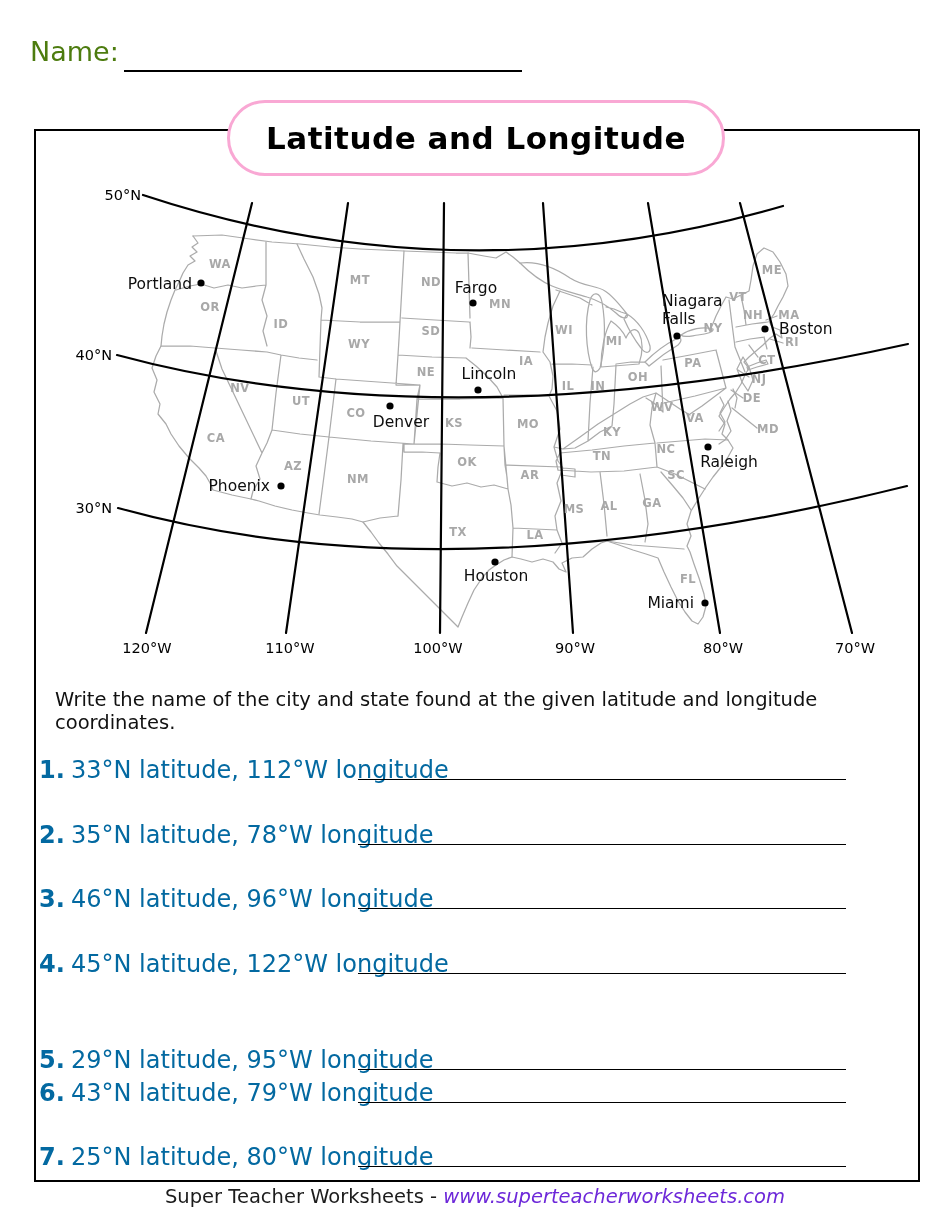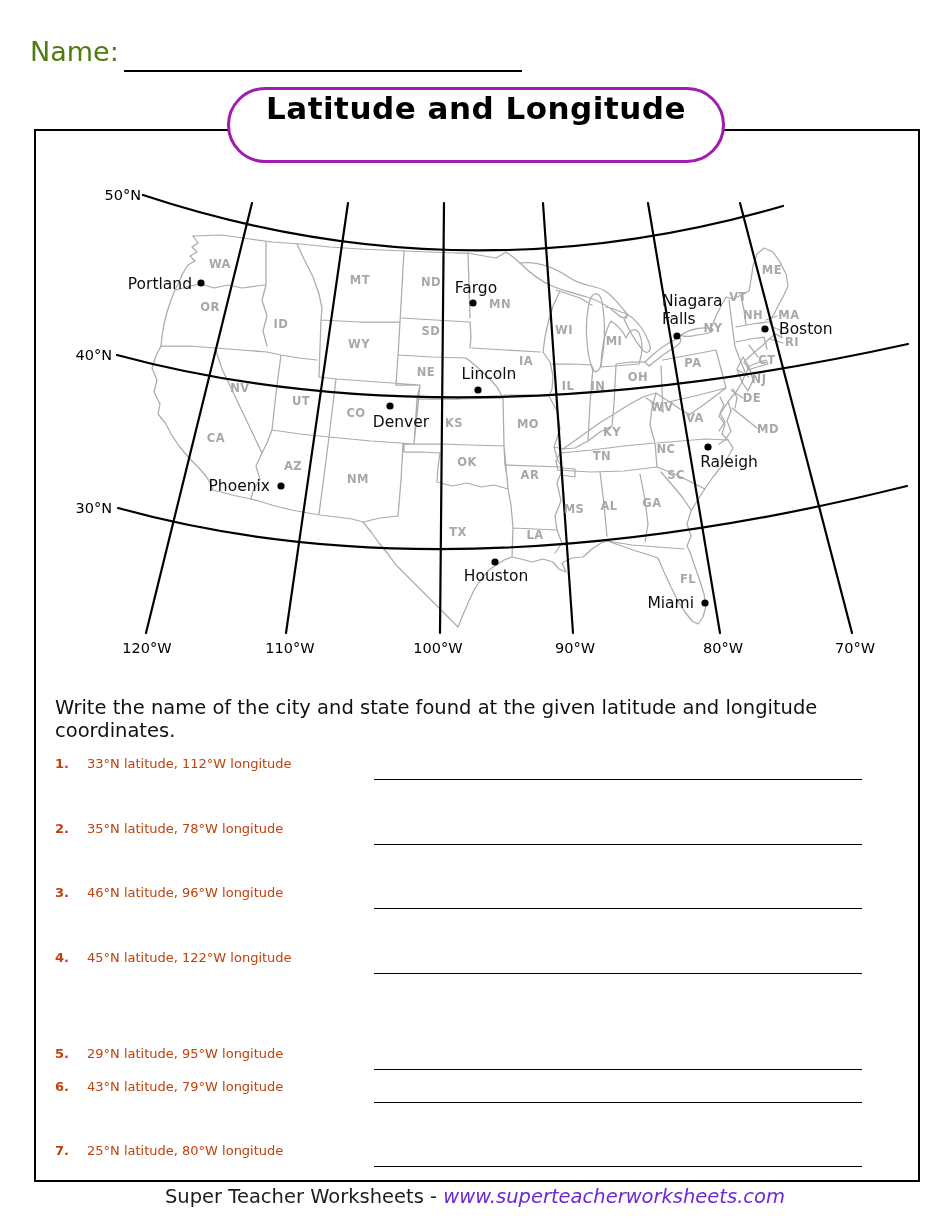--- a/index.html
+++ b/index.html
@@ -4,33 +4,33 @@
 <style>
   html,body { margin:0; padding:0; background:#ffffff; }
   body {
     width:950px; height:1230px; position:relative; overflow:hidden;
     font-family:"DejaVu Sans", "Liberation Sans", sans-serif; color:#000;
   }
   .name-row { position:absolute; top:36px; left:30px; font-size:27px; color:#4d7c0f; }
   .name-line { position:absolute; top:70px; left:124px; width:398px; height:0; border-bottom:2px solid #000; }
   .frame { position:absolute; left:34px; top:129px; width:882px; height:1049px; border:2px solid #000; background:#fff; }
   .pill {
-    position:absolute; left:227px; top:87px; width:492px; height:70px;
-    border:3px solid #a21caf; border-radius:40px; background:#fff;
-    display:flex; align-items:flex-start; justify-content:center; z-index:5;
+    position:absolute; left:227px; top:100px; width:492px; height:70px;
+    border:3px solid #f9a8d4; border-radius:40px; background:#fff;
+    display:flex; align-items:center; justify-content:center; z-index:5;
   }
   .pill-title { font-size:31px; font-weight:bold; letter-spacing:0.5px; white-space:nowrap; }
   #map-svg { position:absolute; left:30px; top:150px; z-index:3; }
   .outline { fill:none; stroke:#ababab; stroke-width:1.25; stroke-linejoin:round; stroke-linecap:round; }
   .grid { fill:none; stroke:#000; stroke-width:2.2; stroke-linecap:round; }
   .coord { font-size:14.5px; fill:#000; }
   .city  { font-size:15.5px; fill:#0d0d0d; }
   .state { font-size:11.5px; font-weight:bold; fill:#a8a8a8; letter-spacing:0.5px; }
-  .instruction { position:absolute; left:55px; top:688px; width:840px; font-size:19.5px; color:#111;margin-top:8px; }
-  .q-row { position:absolute; left:55px; width:830px; height:30px; font-size:13px; color:#c2410c; }
+  .instruction { position:absolute; left:55px; top:688px; width:840px; font-size:19.5px; color:#111; }
+  .q-row { position:absolute; left:39px; width:830px; height:30px; font-size:24px; color:#0369a1; }
   .q-num { font-weight:bold; display:inline-block; width:32px; }
   .ans-line { position:absolute; left:319px; top:23px; width:488px; height:0; border-bottom:1.8px solid #000; }
   .footer { position:absolute; top:1185px; left:0; width:950px; text-align:center; font-size:19.5px; color:#1c1c1c; z-index:4; }
   .footer a { font-style:italic; text-decoration:none; }
 </style>
 </head>
 <body>
 
 <div class="name-row">Name:</div>
 <div class="name-line"></div>

